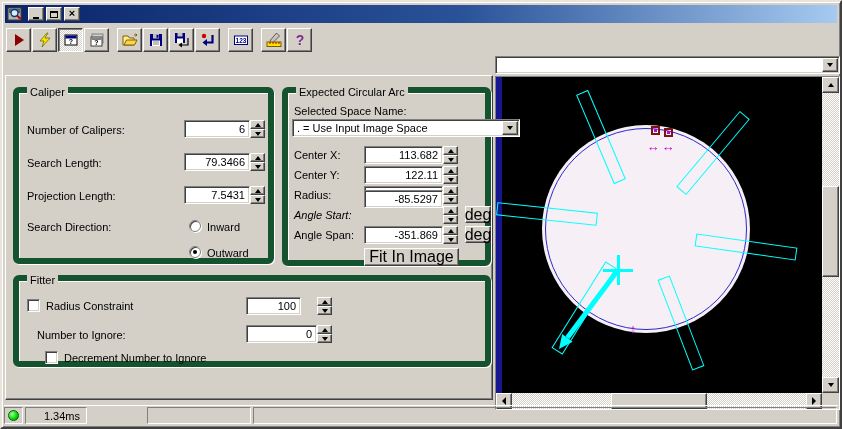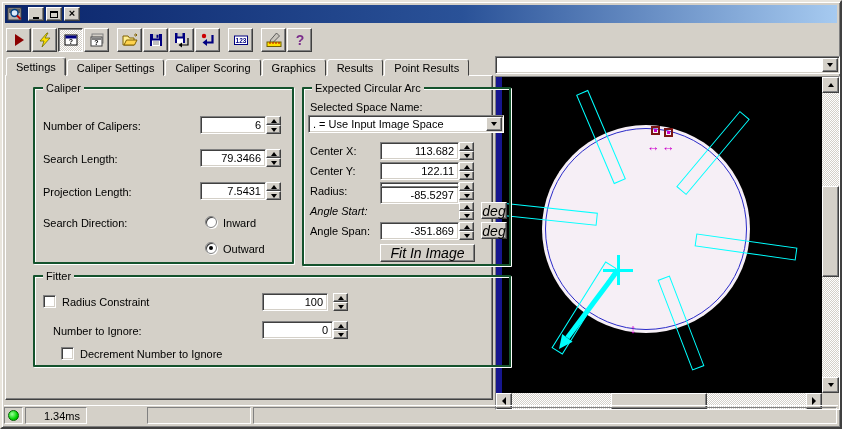--- a/index.html
+++ b/index.html
@@ -39,39 +39,39 @@
   .tab { height:17px; padding:0 9px; background:#D4D0C8; border:1px solid;
     border-color:#fff #404040 #D4D0C8 #fff; border-radius:3px 3px 0 0;
     display:flex; align-items:center; margin-right:1px; font-size:11px; }
   .tab.active { height:19px; font-weight:normal; z-index:4; position:relative;
     box-shadow:inset -1px 0 0 #808080; }
   .tabpage { position:absolute; left:3px; top:73px; width:488px; height:325px; background:#D4D0C8;
     border:1px solid; border-color:#fff #404040 #404040 #fff;
     box-shadow:inset -1px -1px 0 #808080; z-index:2; }
 
   
-  .group { position:absolute; border:2px solid #14532d; border-radius:1px;
-    box-shadow:inset 1px 1px 0 #fff, 1px 1px 0 #fff;margin-left:20px; }
+  .group { position:absolute; border:6px solid #14532d; border-radius:6px;
+    box-shadow:inset 1px 1px 0 #fff, 1px 1px 0 #fff; }
   .group > .gtitle { position:absolute; top:-7px; left:8px; background:#D4D0C8; padding:0 3px; }
 
   .lbl { position:absolute; white-space:nowrap; }
   .field { position:absolute; background:#fff; border:1px solid; border-color:#808080 #fff #fff #808080;
     box-shadow:inset 1px 1px 0 #404040, inset -1px -1px 0 #D4D0C8;
     text-align:right; padding:2px 4px 0 2px; height:18px; font-size:11px; }
   .spinner { position:absolute; width:15px; height:18px; display:flex; flex-direction:column; }
   .spin { flex:1; background:#D4D0C8; border:1px solid; border-color:#fff #404040 #404040 #fff;
     box-shadow:inset -1px -1px 0 #808080; display:flex; align-items:center; justify-content:center; padding:0; }
   .tri-u { width:0; height:0; border-left:3px solid transparent; border-right:3px solid transparent; border-bottom:4px solid #000; }
   .tri-d { width:0; height:0; border-left:3px solid transparent; border-right:3px solid transparent; border-top:4px solid #000; }
   .tri-l { width:0; height:0; border-top:4px solid transparent; border-bottom:4px solid transparent; border-right:4px solid #000; }
   .tri-r { width:0; height:0; border-top:4px solid transparent; border-bottom:4px solid transparent; border-left:4px solid #000; }
 
   .btn { background:#D4D0C8; border:1px solid; border-color:#fff #404040 #404040 #fff;
-    box-shadow:inset -1px -1px 0 #808080; text-align:left; font-size:14px;
-    display:flex; align-items:center; justify-content:center;font-style:italic; }
+    box-shadow:inset -1px -1px 0 #808080; text-align:left; font-size:16px;
+    display:flex; align-items:center; justify-content:center; }
 
   .radio { position:absolute; width:12px; height:12px; border-radius:50%; background:#fff;
     border:1px solid #808080; box-shadow:inset 1px 1px 0 #404040, 1px 1px 0 #fff; }
   .radio.checked::after { content:""; position:absolute; left:3px; top:3px; width:4px; height:4px;
     border-radius:50%; background:#000; }
   .checkbox { position:absolute; width:13px; height:13px; background:#fff; border:1px solid;
     border-color:#808080 #fff #fff #808080; box-shadow:inset 1px 1px 0 #404040, inset -1px -1px 0 #D4D0C8; }
 
   .combo { position:absolute; background:#fff; border:1px solid; border-color:#808080 #fff #fff #808080;
     box-shadow:inset 1px 1px 0 #404040, inset -1px -1px 0 #D4D0C8; height:18px; }
@@ -232,28 +232,20 @@
       </button>
       <button class="tbtn">
         <span>
           <svg width="16" height="16">
             <text x="8" y="13" font-size="14" text-anchor="middle" font-weight="bold" fill="#7B2D8B">?</text>
           </svg>
         </span>
       </button>
     </div>
 
-  <div class="tabstrip" id="tabstrip">
-      <div class="tab active">Settings</div>
-      <div class="tab">Caliper Settings</div>
-      <div class="tab">Caliper Scoring</div>
-      <div class="tab">Graphics</div>
-      <div class="tab">Results</div>
-      <div class="tab">Point Results</div>
-    </div>
   <div class="tabpage">
 
     <div class="group" style="left:7px; top:11px; width:261px; height:177px;">
       <span class="gtitle">Caliper</span>
 
       <span class="lbl" style="left:8px; top:31px;">Number of Calipers:</span>
       <div class="field" style="left:165px; top:27px; width:66px;">6</div>
       <div class="spinner" style="left:231px; top:27px;">
         <button class="spin">
             <i class="tri-u"></i>
@@ -288,21 +280,21 @@
       <span class="lbl" style="left:8px; top:128px;">Search Direction:</span>
       <span class="radio" id="radio-inward" style="left:170px; top:127px;"></span>
       <span class="lbl" style="left:188px; top:128px;">Inward</span>
       <span class="radio checked" id="radio-outward" style="left:170px; top:153px;"></span>
       <span class="lbl" style="left:188px; top:154px;">Outward</span>
     </div>
 
     <div class="group" style="left:276px; top:11px; width:209px; height:179px;">
       <span class="gtitle">Expected Circular Arc</span>
       <span class="lbl" style="left:6px; top:12px;">Selected Space Name:</span>
-      <div class="combo" style="left:4px; top:26px; width:196px;padding-left:24px;">
+      <div class="combo" style="left:4px; top:26px; width:228px;padding-left:24px;">
         <span class="ctext">. = Use Input Image Space</span>
         <button class="cbtn">
             <i class="tri-d"></i>
           </button>
       </div>
       <div id="arc-rows">
           <span class="lbl" style="left:6px; top:56px;">Center X:</span>
           <div class="field" style="left:76px; top:53px; width:79px;">113.682</div>
           <div class="spinner" style="left:155px; top:53px;">
             <button class="spin">
@@ -356,21 +348,21 @@
           <button class="btn" style="position:absolute; left:177px; top:133px; width:26px; height:17px;">deg</button>
         </div>
       <button class="btn" style="position:absolute; left:76px; top:155px; width:95px; height:18px;">Fit In Image</button>
     </div>
 
     <div class="group" style="left:7px; top:199px; width:478px; height:92px;">
       <span class="gtitle">Fitter</span>
 
       <span class="checkbox" style="left:8px; top:18px;"></span>
       <span class="lbl" style="left:27px; top:19px;">Radius Constraint</span>
-      <div class="field" style="left:227px; top:16px; width:66px;">100</div>
+      <div class="field" style="left:227px; top:16px; width:55px;">100</div>
       <div class="spinner" style="left:298px; top:16px;">
         <button class="spin">
             <i class="tri-u"></i>
           </button>
         <button class="spin">
             <i class="tri-d"></i>
           </button>
       </div>
 
       <span class="lbl" style="left:18px; top:48px;">Number to Ignore:</span>

